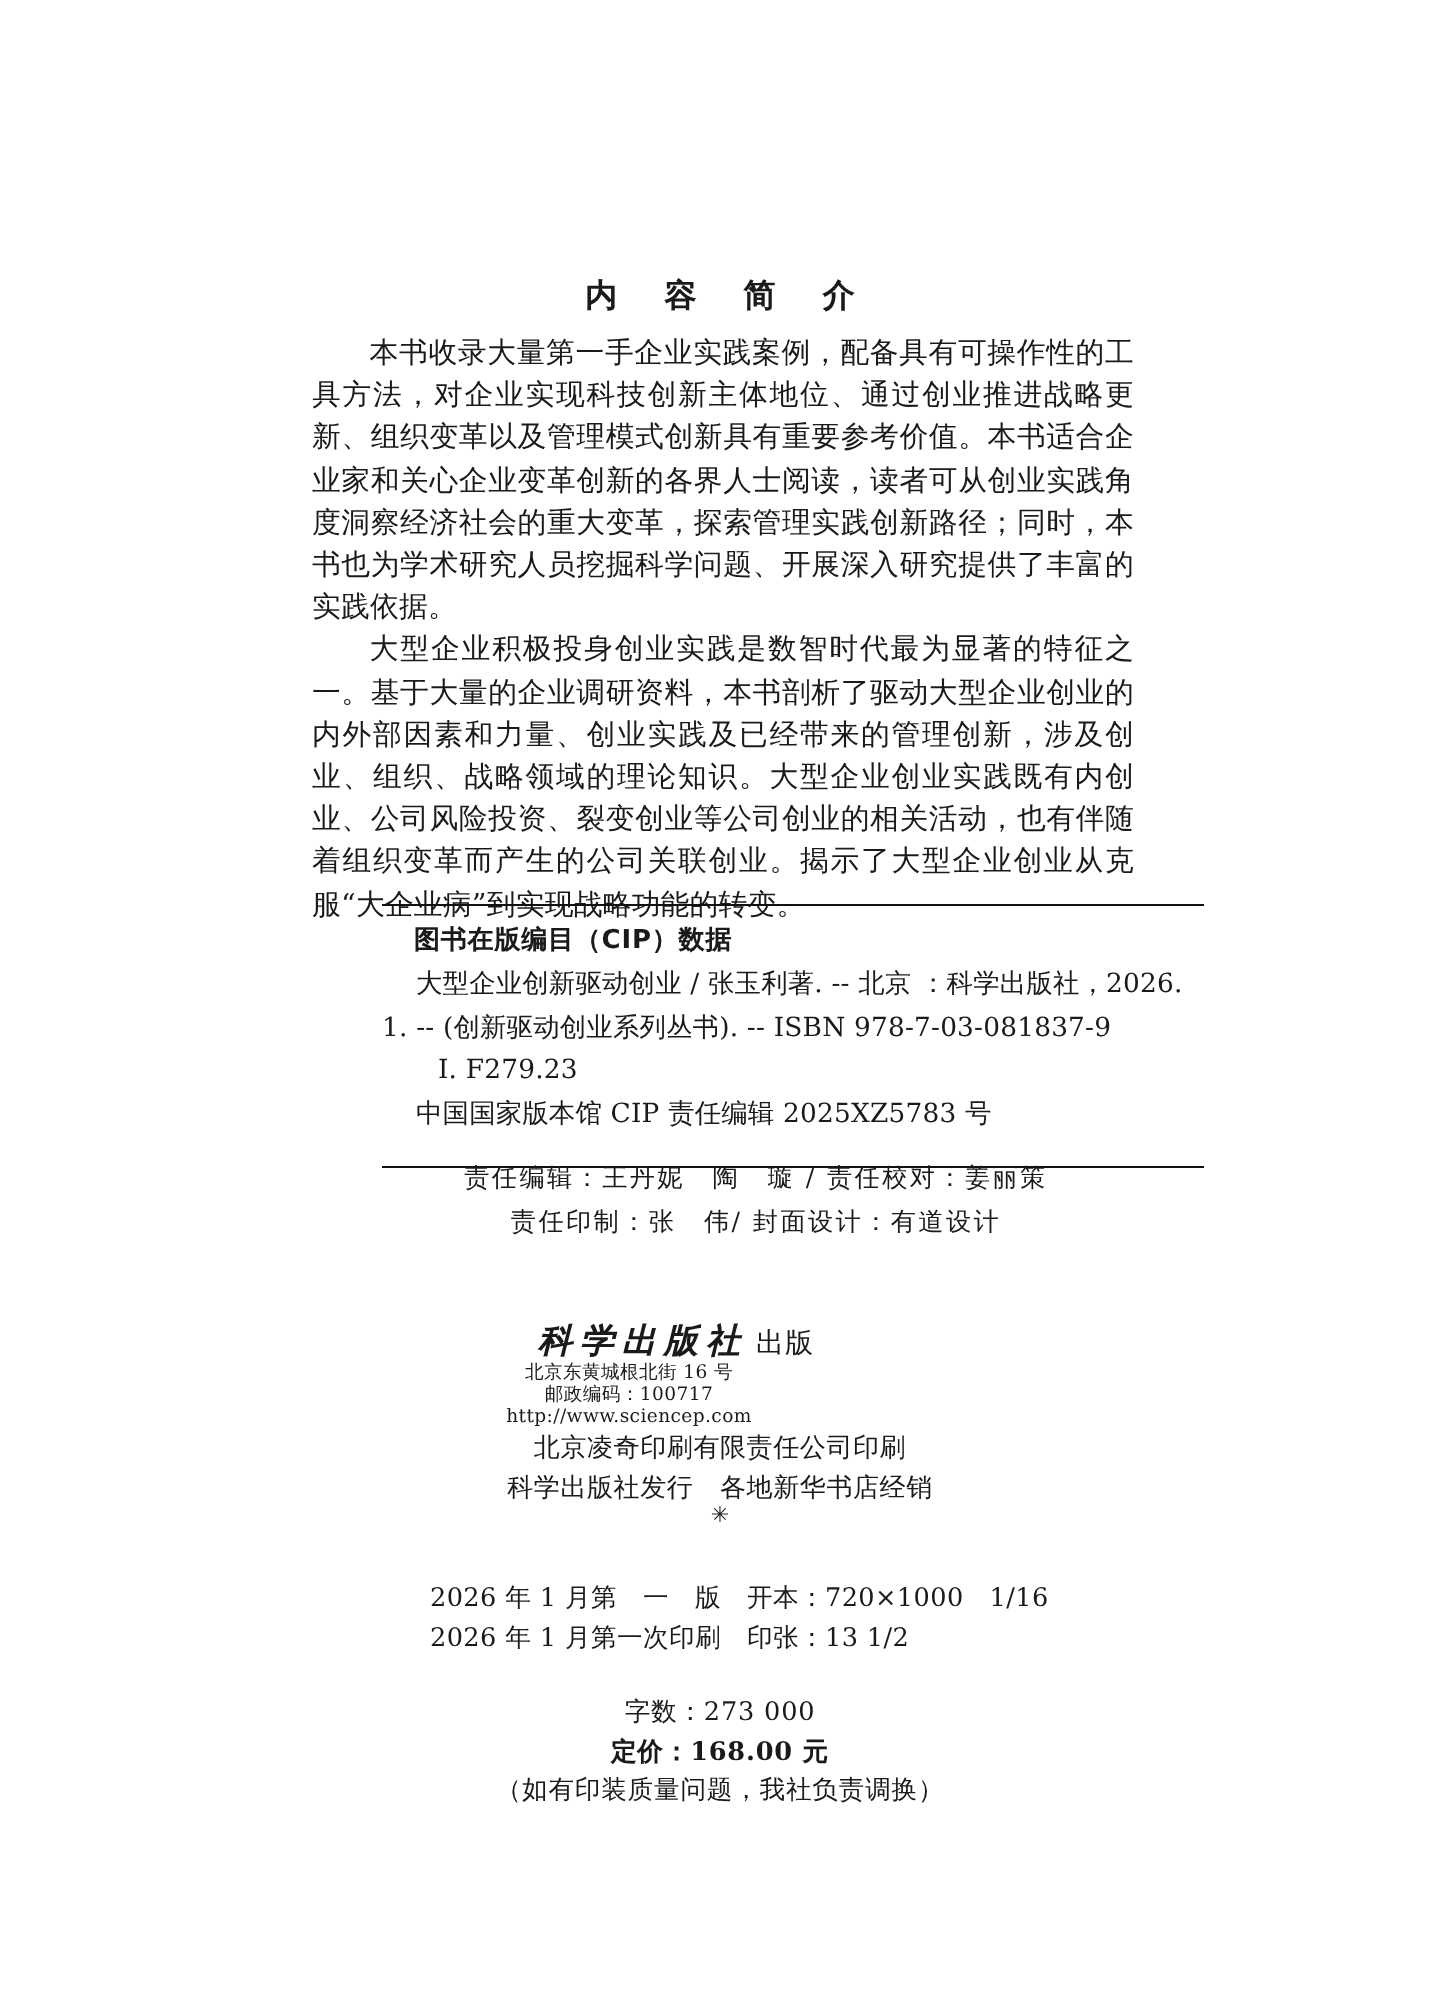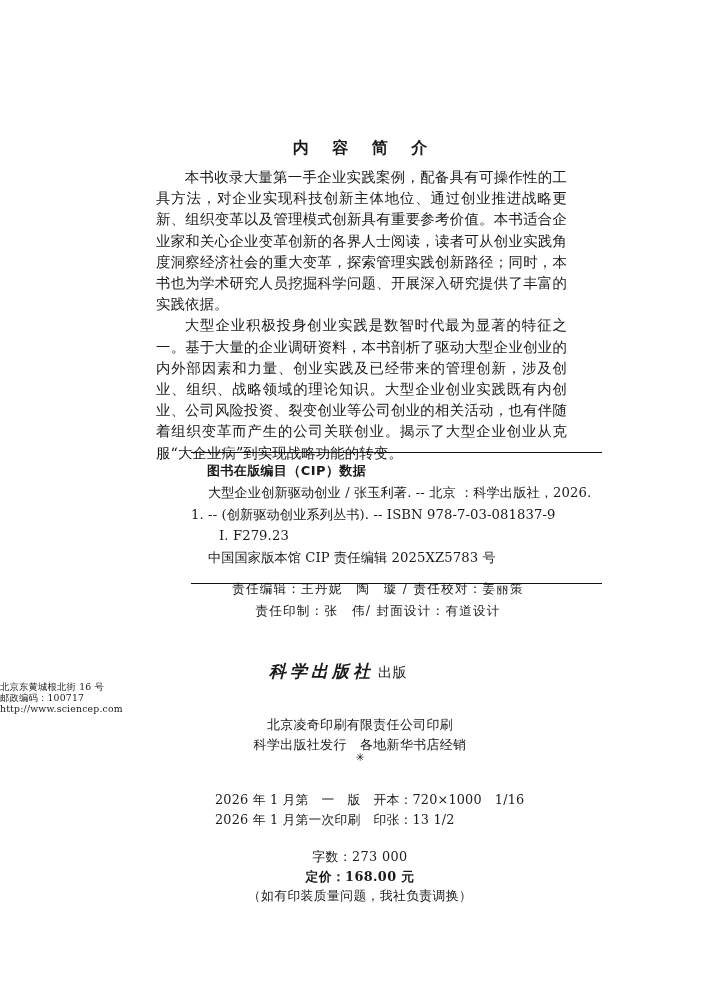--- a/index.html
+++ b/index.html
@@ -130,20 +130,21 @@
     font-size: 14px;
     letter-spacing: 0.5px;
     margin-left: 4px;
     font-family: "DejaVu Serif", "Liberation Serif", serif;
   }
   .pub-address {
     position: absolute;
     left: 0;
     top: 681px;
     width: 629px;
+    text-align: center;
   }
   .pub-address div {
     font-size: 9.3px;
     line-height: 11.2px;
     letter-spacing: 0.2px;
     font-family: "DejaVu Serif", "Liberation Serif", serif;
   }
   .pub-url {
     font-family: "DejaVu Serif", "Liberation Serif", serif;
   }

